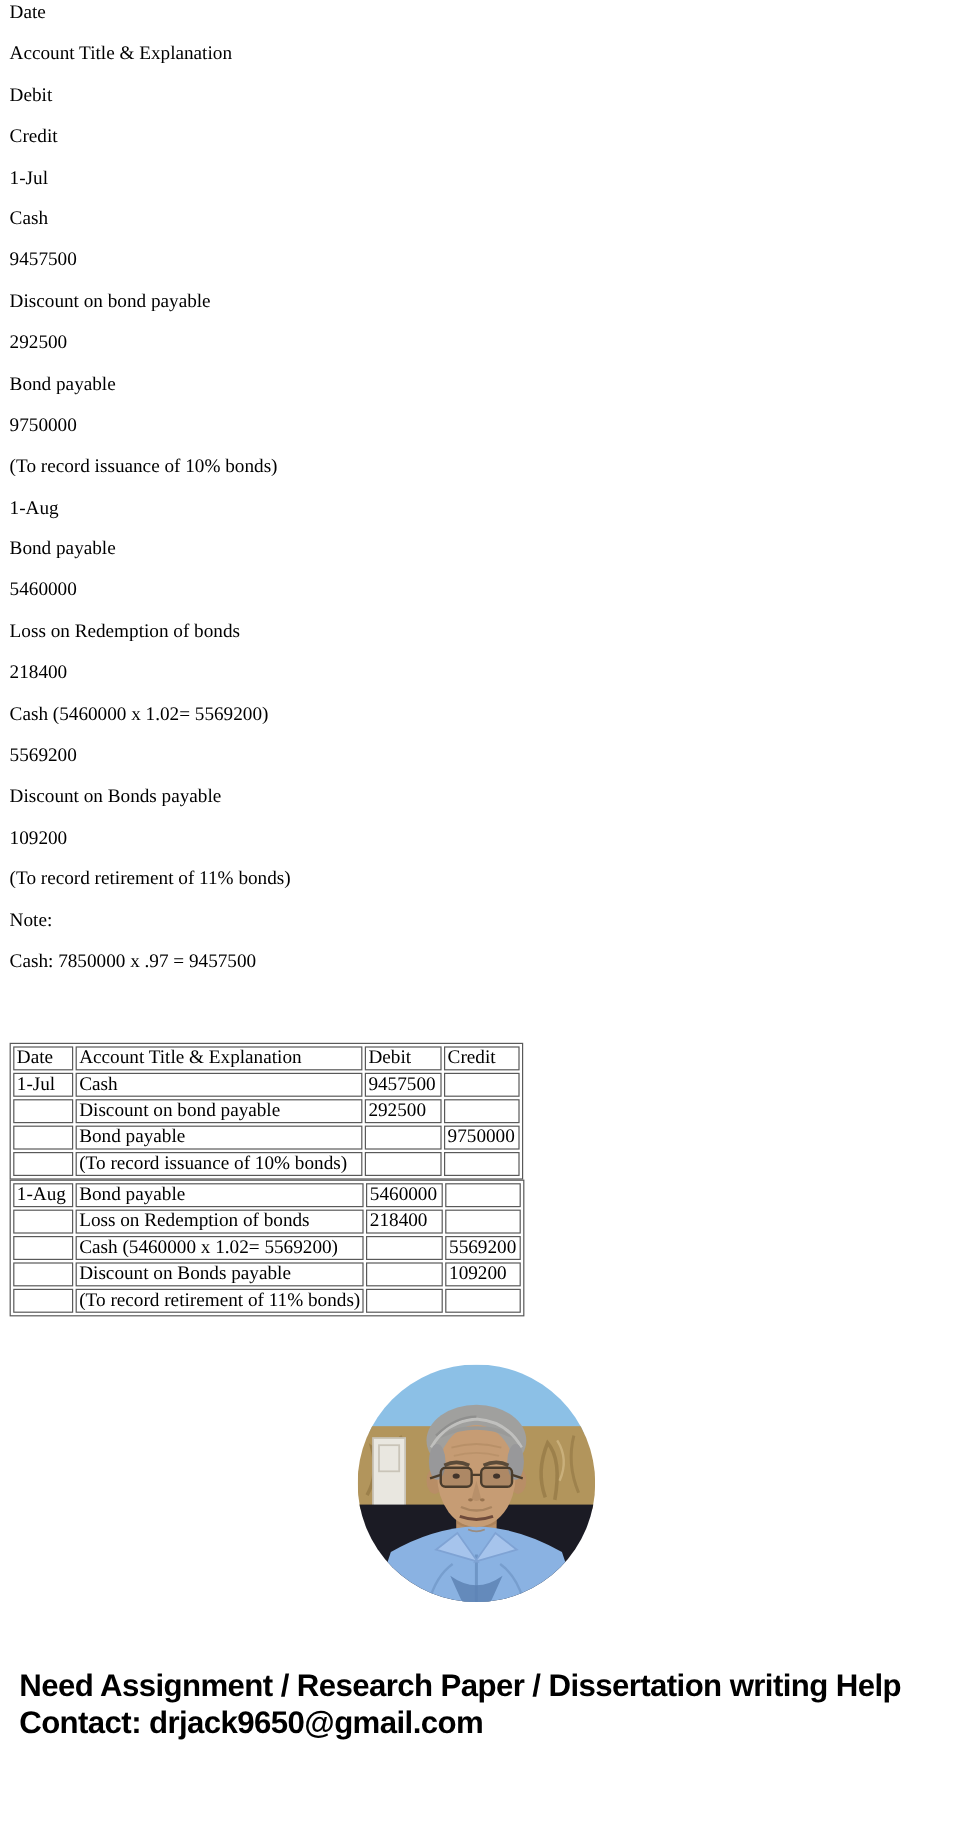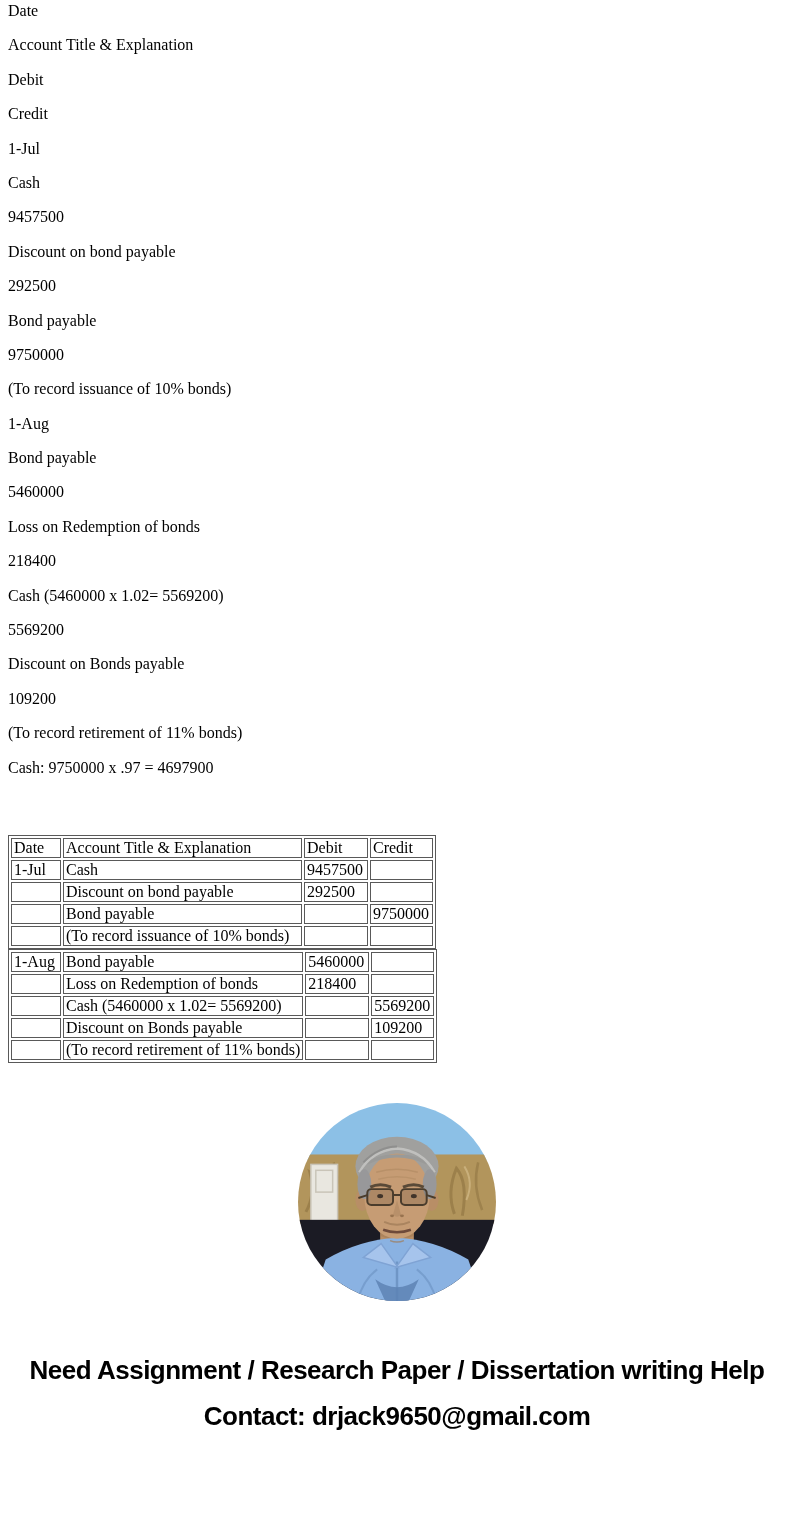--- a/index.html
+++ b/index.html
@@ -53,28 +53,28 @@
     width: 198px;
     height: 198px;
     border-radius: 50%;
     overflow: hidden;
   }
   .avatar svg { display: block; width: 100%; height: 100%; }
 
   .footer {
     margin: 54px auto 0 auto;
     max-width: 762px;
-    text-align: center;
+    text-align: left;
     font-family: "Liberation Sans", sans-serif;
     font-weight: bold;
     font-size: 26px;
     line-height: 1.17;
     letter-spacing: -0.5px;
   }
-  .footer .contact-line { display: block; margin-top: 16px; }
+  .footer .contact-line { display: block; }
 </style>
 </head>
 <body>
 
 <div class="doc-text">
   <p>Date</p>
   <p>Account Title &amp; Explanation</p>
   <p>Debit</p>
   <p>Credit</p>
   <p>1-Jul</p>
@@ -88,21 +88,22 @@
   <p>1-Aug</p>
   <p>Bond payable</p>
   <p>5460000</p>
   <p>Loss on Redemption of bonds</p>
   <p>218400</p>
   <p>Cash (5460000 x 1.02= 5569200)</p>
   <p>5569200</p>
   <p>Discount on Bonds payable</p>
   <p>109200</p>
   <p>(To record retirement of 11% bonds)</p>
-  <p><span>Cash: 9750000 x .97 = 4697900</span><br></p>
+  <p>Note:</p>
+  <p><span>Cash: 7850000 x .97 = 9457500</span><br></p>
 </div>
 
 <div class="tables-block">
   <table class="journal">
     <tbody>
       <tr>
         <td class="c-date">Date</td>
         <td class="c-acct">Account Title &amp; Explanation</td>
         <td class="c-debit">Debit</td>
         <td class="c-credit">Credit</td>

